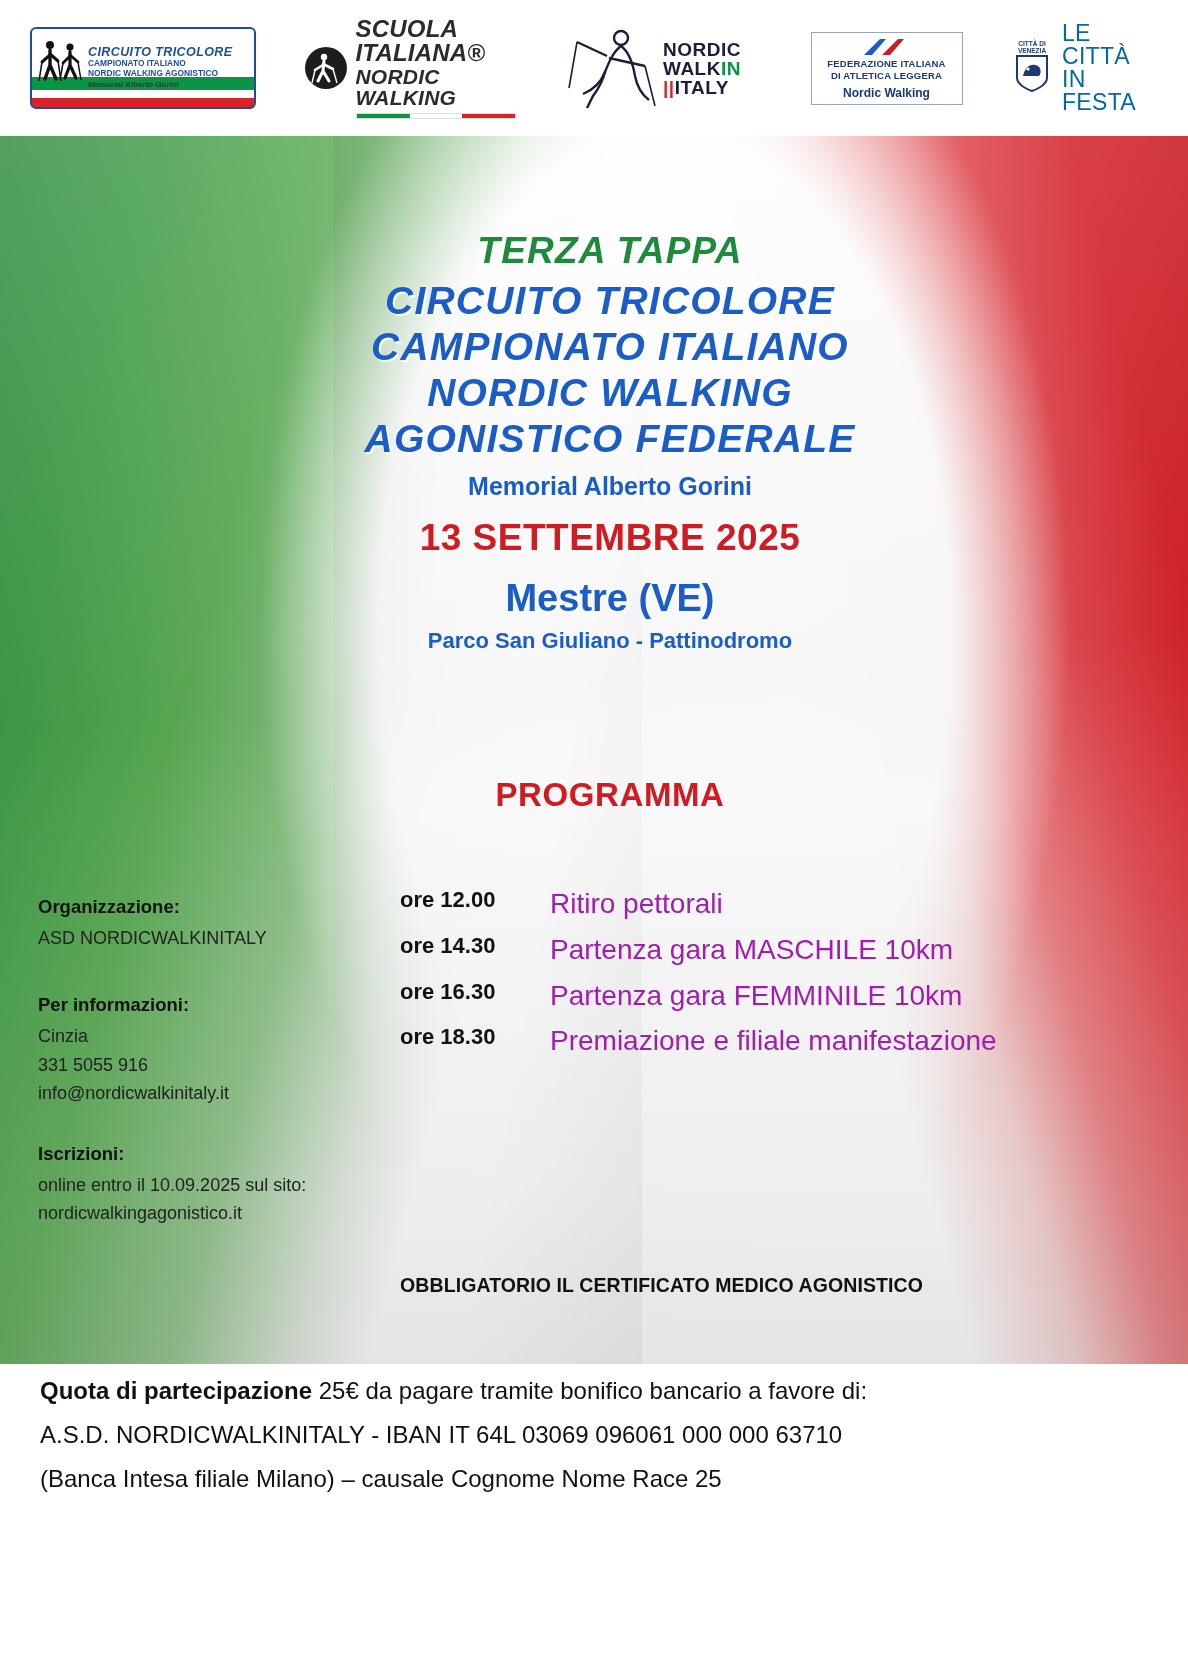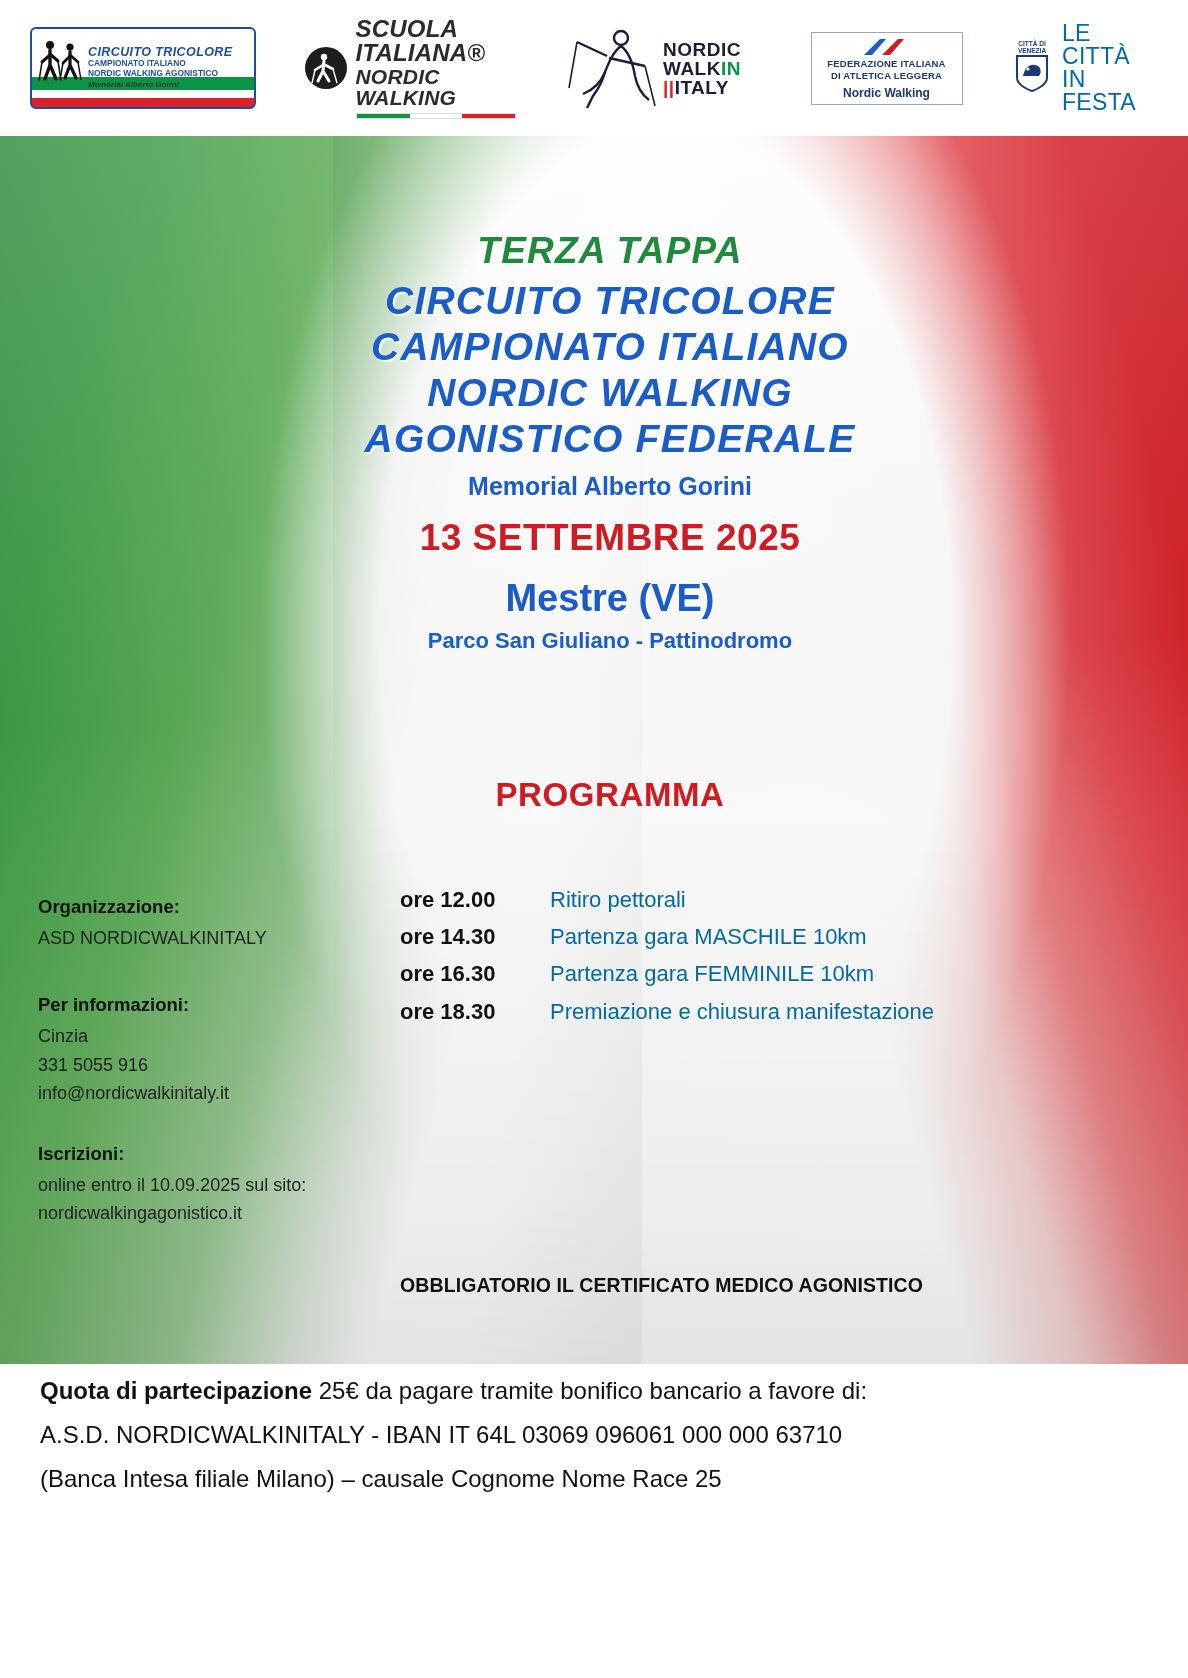--- a/index.html
+++ b/index.html
@@ -188,21 +188,21 @@
     top: 748px; left: 400px;
     width: 700px;
   }
   .sch-row { display: flex; align-items: flex-start; margin-bottom: 6px; }
   .sch-time {
     width: 150px; flex: 0 0 150px;
     font-size: 22px; font-weight: bold; color: #111;
     line-height: 1.42;
   }
   .sch-desc {
-    font-size: 22px; color: #0369a1; line-height: 1.42;
+    font-size: 28px; color: #a21caf; line-height: 1.42;
   }
 
   .obblig {
     position: absolute;
     top: 1138px; left: 400px; width: 740px;
     font-size: 19.5px; font-weight: bold; color: #111;
     letter-spacing: .1px;
   }
 
   
@@ -361,21 +361,21 @@
       <div class="sch-row">
         <div class="sch-time">ore 14.30</div>
         <div class="sch-desc">Partenza gara MASCHILE 10km</div>
       </div>
       <div class="sch-row">
         <div class="sch-time">ore 16.30</div>
         <div class="sch-desc">Partenza gara FEMMINILE 10km</div>
       </div>
       <div class="sch-row">
         <div class="sch-time">ore 18.30</div>
-        <div class="sch-desc">Premiazione e chiusura manifestazione</div>
+        <div class="sch-desc">Premiazione e filiale manifestazione</div>
       </div>
     </div>
 
     <div class="obblig">OBBLIGATORIO IL CERTIFICATO MEDICO AGONISTICO</div>
 
     <div class="info">
       <h4>Organizzazione:</h4>
       <p>ASD NORDICWALKINITALY</p>
       <div class="gap"></div>
       <h4>Per informazioni:</h4>

